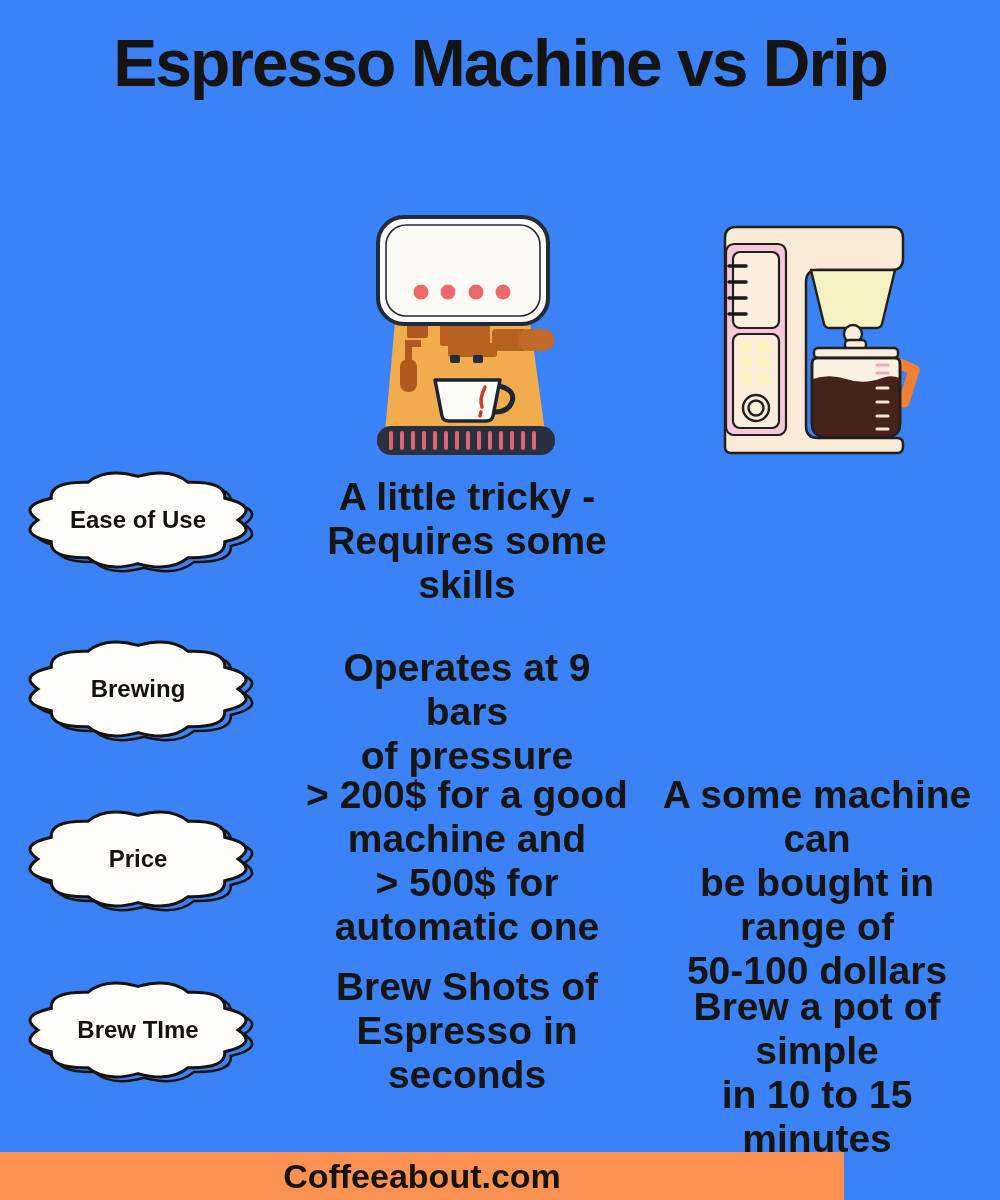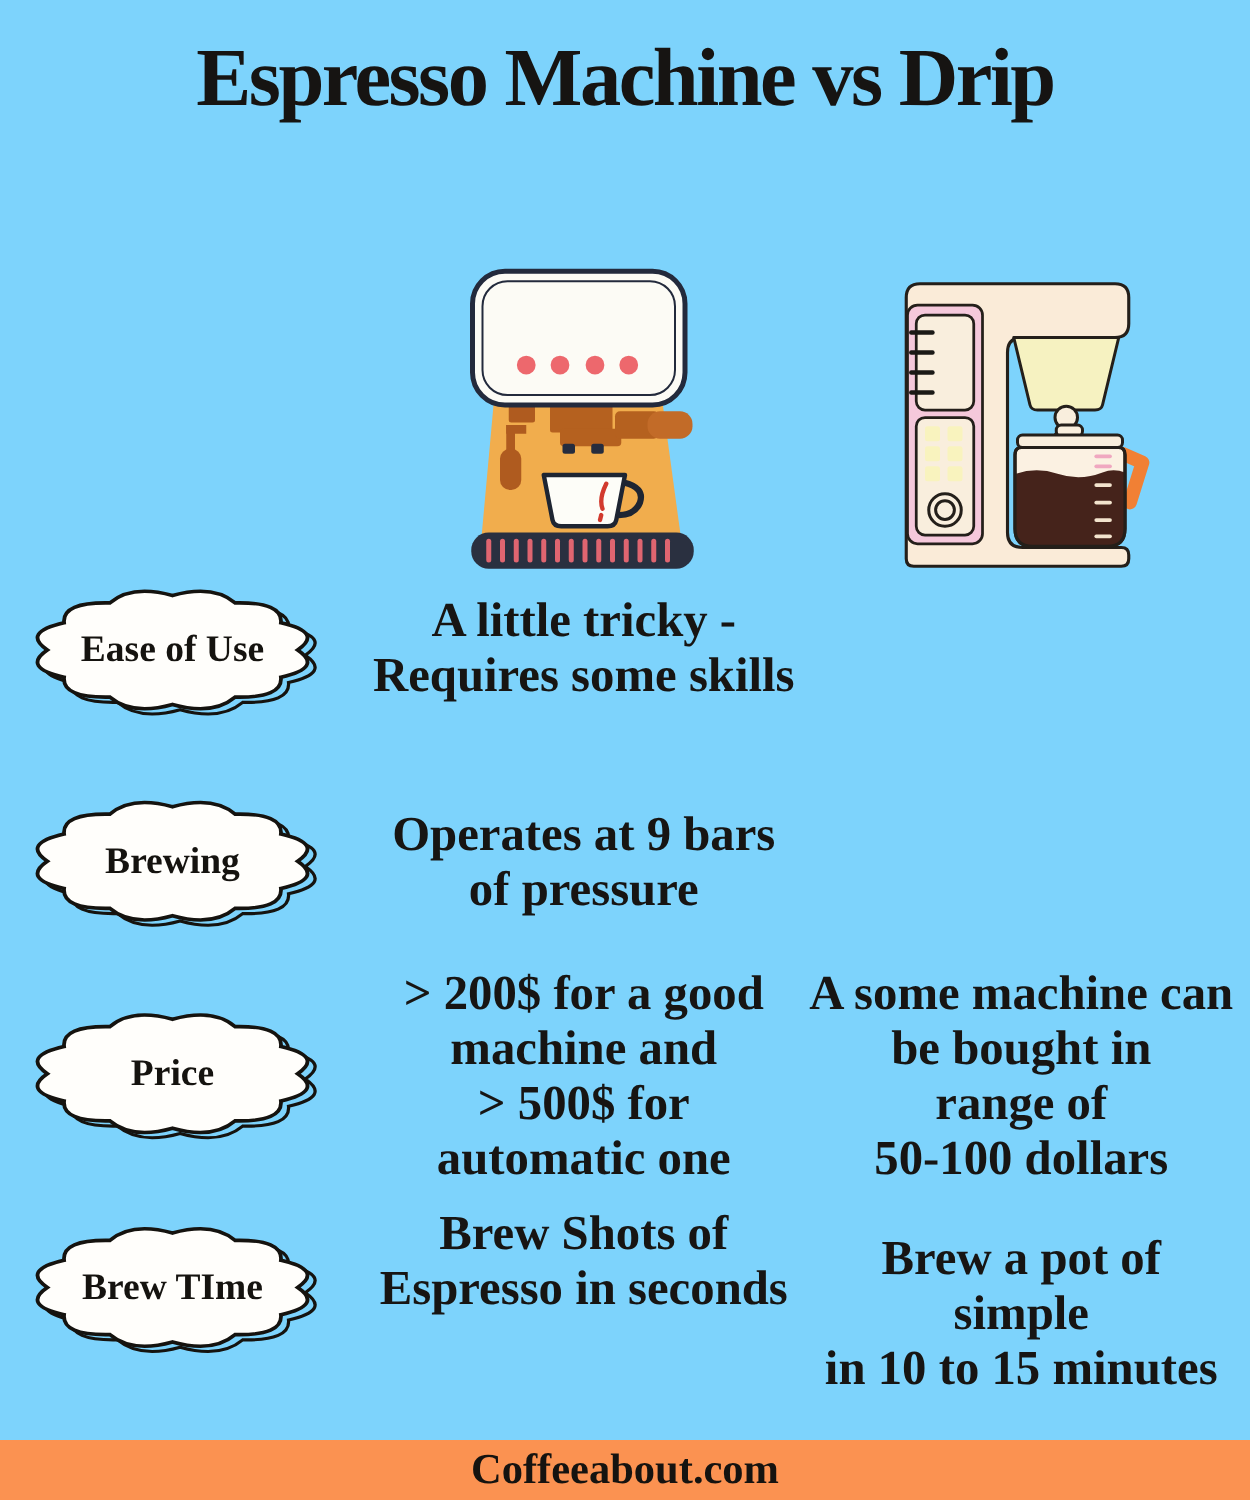--- a/index.html
+++ b/index.html
@@ -1,33 +1,33 @@
 <!DOCTYPE html>
 <html><head>
 <meta charset="utf-8">
 <style>
   html,body{margin:0;padding:0;background:#e8e8e8;}
-  .page{position:relative;width:1000px;height:1200px;background:#7dd3fc;overflow:hidden;
-        font-family:Liberation Serif, serif;color:#171513;}
+  .page{position:relative;width:1000px;height:1200px;background:#3b82f6;overflow:hidden;
+        font-family:Liberation Sans, sans-serif;color:#171513;}
   .title{position:absolute;left:0;top:14px;width:1000px;margin:0;text-align:center;
          font-size:66px;font-weight:bold;line-height:98px;letter-spacing:-2px;color:#161412;}
   .title span{display:block;}
   .illus{position:absolute;}
   .illus svg{display:block;}
   .cloud{position:absolute;left:10px;width:256px;height:124px;}
   .cloud svg{position:absolute;left:0;top:0;width:100%;height:100%;}
   .cloud-label{position:absolute;left:0;top:0;right:0;bottom:0;display:flex;align-items:center;
-               justify-content:center;font-size:30px;font-weight:bold;color:#15130f;}
+               justify-content:center;font-size:24px;font-weight:bold;color:#15130f;}
   .cloud-shadow{fill:none;stroke:#15130f;stroke-width:3;}
   .cloud-main{fill:#FFFEFB;stroke:#15130f;stroke-width:3.5;}
   .cell{position:absolute;width:340px;text-align:center;font-size:39px;font-weight:bold;
         line-height:44px;color:#171513;}
   .col1{left:297px;}
   .col2{left:647px;}
-  .footer{position:absolute;left:0;top:1152px;width:1000px;height:48px;background:#FB9251;
+  .footer{position:absolute;left:0;top:1152px;width:844px;height:48px;background:#FB9251;
           display:flex;align-items:center;justify-content:center;}
   .footer span{font-size:34px;font-weight:bold;color:#151310;}
 </style>
 </head>
 <body>
 
 <div class="page">
 
   <h1 class="title">
     <span>Espresso Machine vs Drip</span>

